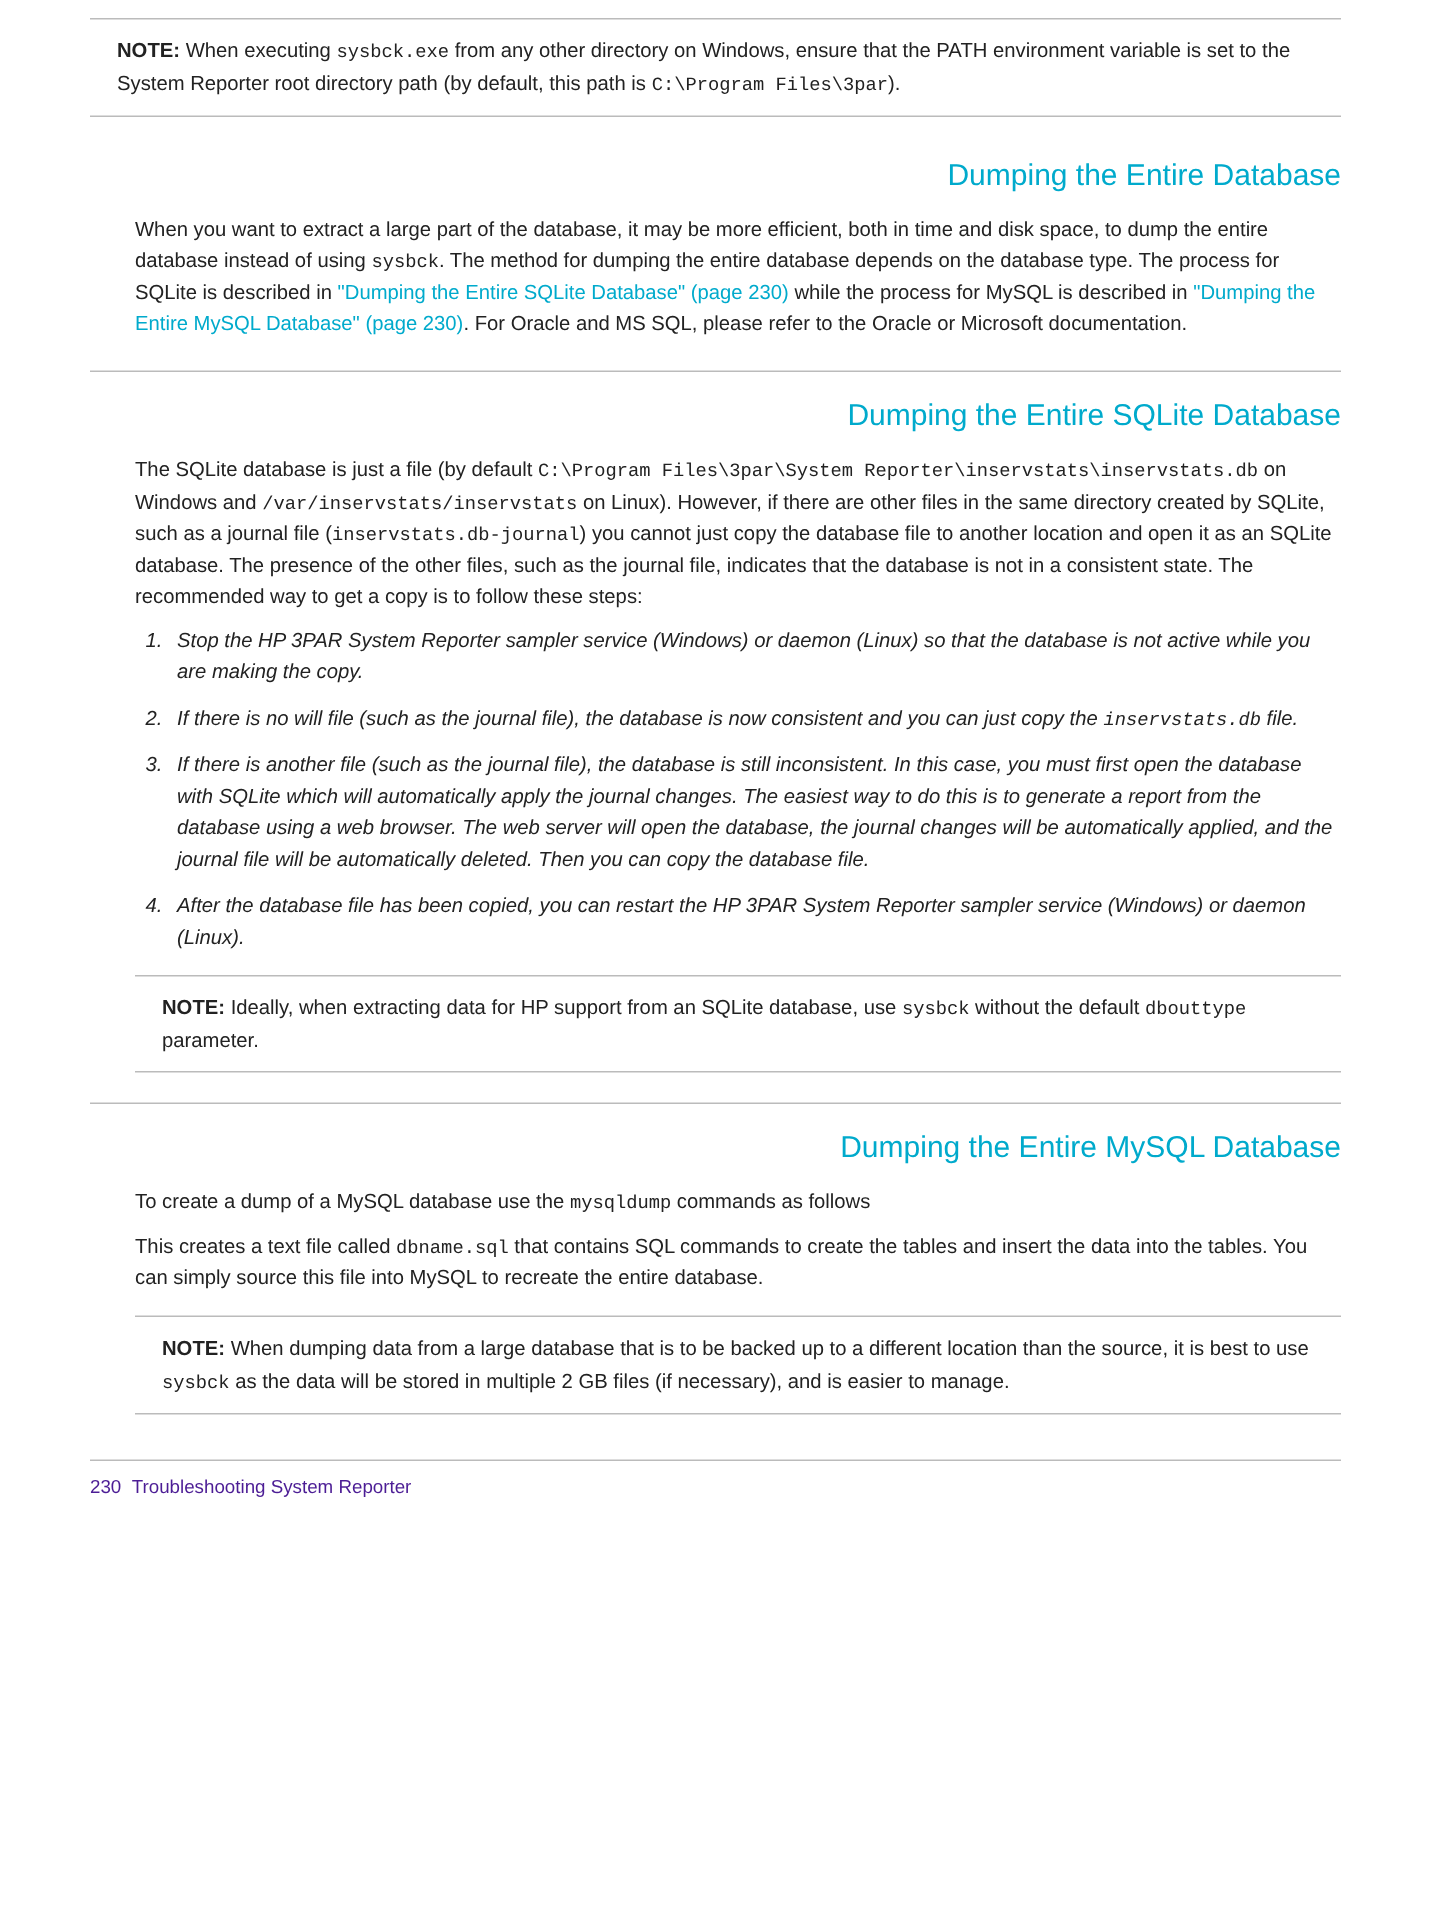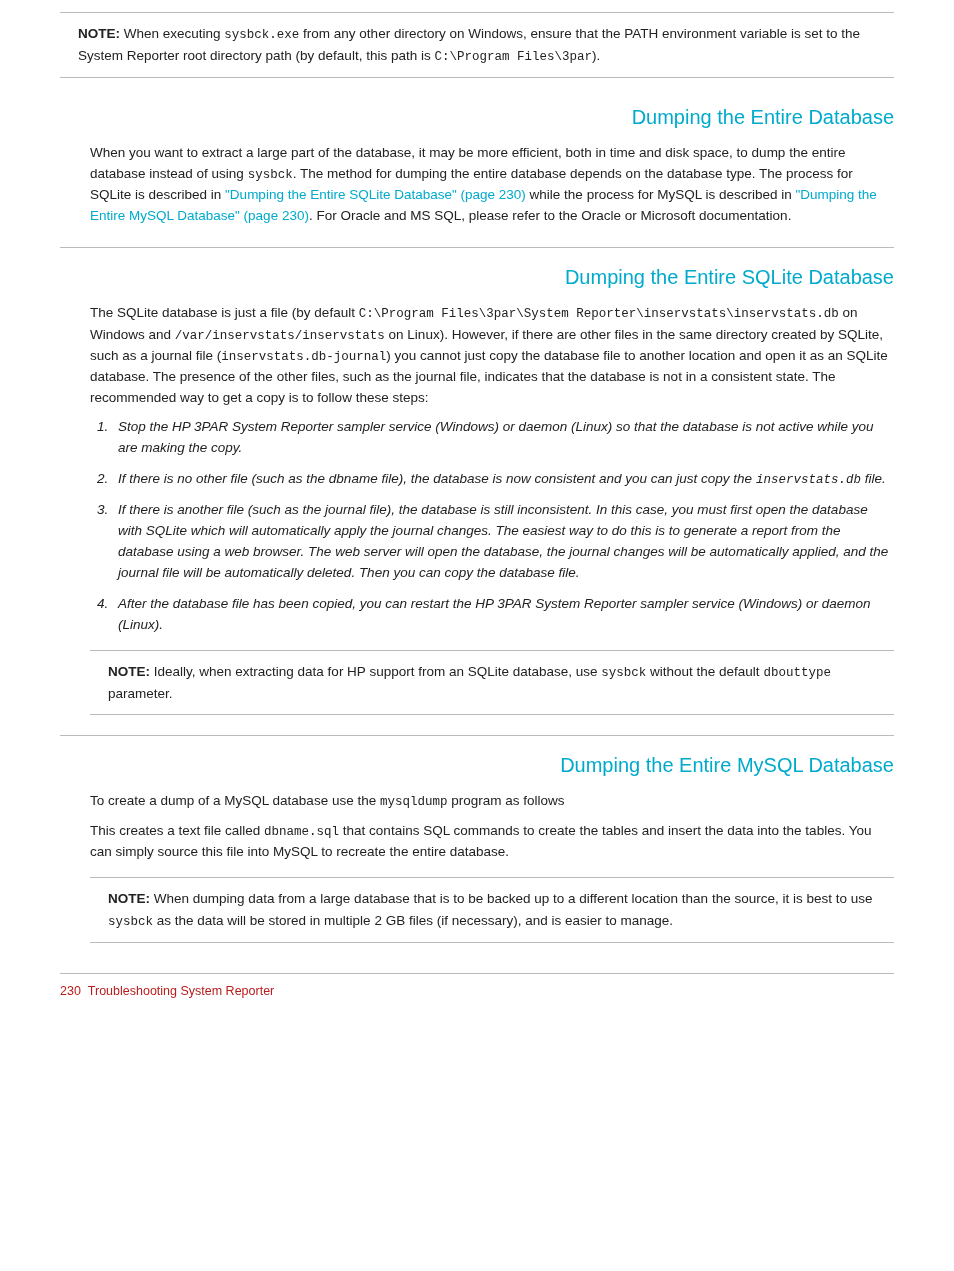--- a/index.html
+++ b/index.html
@@ -79,21 +79,21 @@
     .section-divider {
       border: none;
       border-top: 1.5px solid #bbb;
       margin: 18px 0 14px 0;
     }
     .footer {
       border-top: 1.5px solid #bbb;
       padding-top: 8px;
       margin-top: 30px;
       font-size: 12.5px;
-      color: #b91c1c;
+      color: #4c1d95;
     }
     p {
       margin-bottom: 8px;
     }
   </style>
 </head>
 <body>
 
 <div class="page">
 
@@ -117,21 +117,21 @@
     <h2>Dumping the Entire SQLite Database</h2>
     <div class="section-content">
       <p>
         <span>The SQLite database is just a file (by default </span><code>C:\Program Files\3par\System Reporter\inservstats\inservstats.db</code><span> on Windows and </span><code>/var/inservstats/inservstats</code><span> on Linux). However, if there are other files in the same directory created by SQLite, such as a journal file (</span><code>inservstats.db-journal</code><span>) you cannot just copy the database file to another location and open it as an SQLite database. The presence of the other files, such as the journal file, indicates that the database is not in a consistent state. The recommended way to get a copy is to follow these steps:</span>
       </p>
       <ol>
         <li>
           <span>Stop the HP 3PAR System Reporter sampler service (Windows) or daemon (Linux) so that the database is not active while you are making the copy.</span>
         </li>
         <li>
-          <span>If there is no other file (such as the dbname file), the database is now consistent and you can just copy the </span><code>inservstats.db</code><span> file.</span>
+          <span>If there is no will file (such as the journal file), the database is now consistent and you can just copy the </span><code>inservstats.db</code><span> file.</span>
         </li>
         <li>
           <span>If there is another file (such as the journal file), the database is still inconsistent. In this case, you must first open the database with SQLite which will automatically apply the journal changes. The easiest way to do this is to generate a report from the database using a web browser. The web server will open the database, the journal changes will be automatically applied, and the journal file will be automatically deleted. Then you can copy the database file.</span>
         </li>
         <li>
           <span>After the database file has been copied, you can restart the HP 3PAR System Reporter sampler service (Windows) or daemon (Linux).</span>
         </li>
       </ol>
 
       <div class="note-box">
@@ -140,21 +140,21 @@
       </div>
     </div>
   </div>
 
   <hr class="section-divider">
 
   <div class="section">
     <h2>Dumping the Entire MySQL Database</h2>
     <div class="section-content">
       <p>
-        <span>To create a dump of a MySQL database use the </span><code>mysqldump</code><span> program as follows</span>
+        <span>To create a dump of a MySQL database use the </span><code>mysqldump</code><span> commands as follows</span>
       </p>
 
 
       <p>
         <span>This creates a text file called </span><code>dbname.sql</code><span> that contains SQL commands to create the tables and insert the data into the tables. You can simply source this file into MySQL to recreate the entire database.</span>
       </p>
 
       <div class="note-box">
         <span class="note-label">NOTE:</span>
         <span>When dumping data from a large database that is to be backed up to a different location than the source, it is best to use </span><code>sysbck</code><span> as the data will be stored in multiple 2 GB files (if necessary), and is easier to manage.</span>

